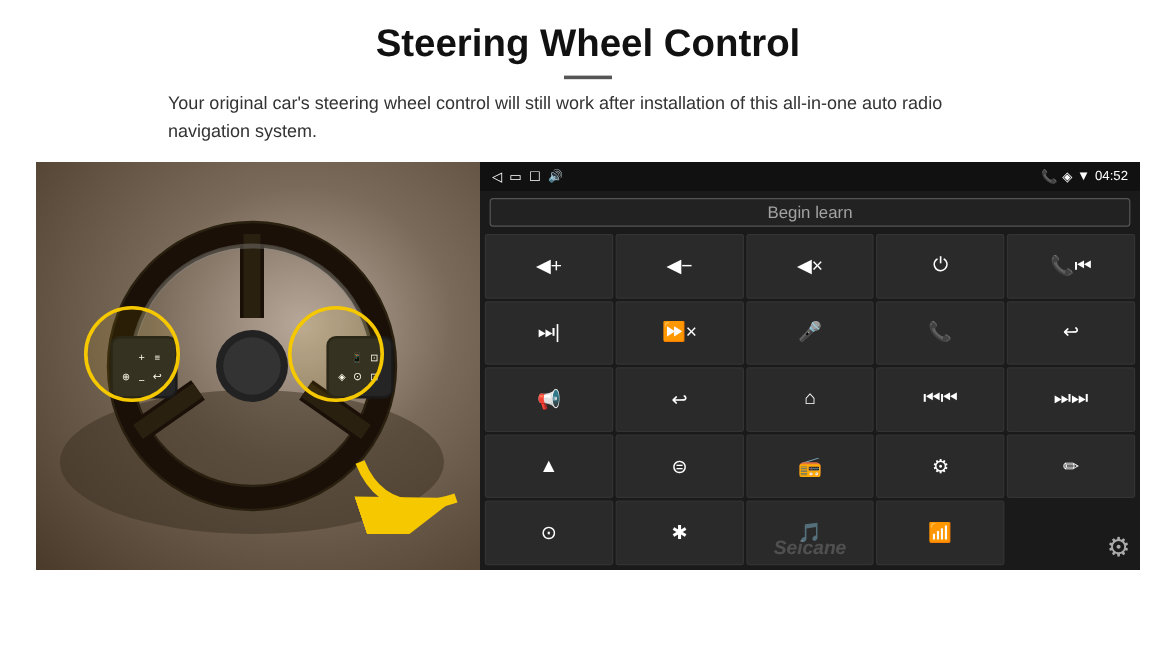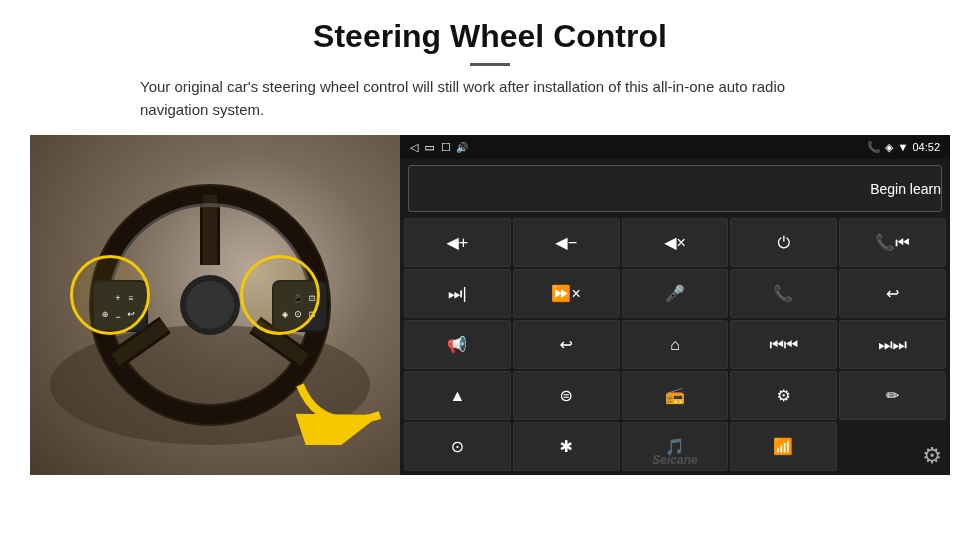--- a/index.html
+++ b/index.html
@@ -125,23 +125,23 @@
       color: #fff;
       font-size: 11px;
     }
     .begin-learn-bar {
       margin: 6px 8px;
       background: #222;
       border: 1px solid #555;
       border-radius: 3px;
       display: flex;
       align-items: center;
-      justify-content: flex-end;
-      height: 47px;
-      color: #ffffff;
+      justify-content: center;
+      height: 24px;
+      color: #a3a3a3;
       font-size: 14px;
     }
     .icon-grid {
       display: grid;
       grid-template-columns: repeat(5, 1fr);
       grid-template-rows: repeat(5, 1fr);
       gap: 2px;
       padding: 0 4px 4px;
       flex: 1;
     }
@@ -156,21 +156,21 @@
       font-size: 16px;
       transition: background 0.15s;
       border-radius: 2px;
     }
     .seicane-watermark {
       position: absolute;
       bottom: 8px;
       left: 50%;
       transform: translateX(-50%);
       color: rgba(255,255,255,0.18);
-      font-size: 12px;
+      font-size: 16px;
       font-style: italic;
       font-weight: bold;
       white-space: nowrap;
       pointer-events: none;
     }
     .gear-icon-bottom {
       position: absolute;
       bottom: 6px;
       right: 8px;
       color: #aaa;

